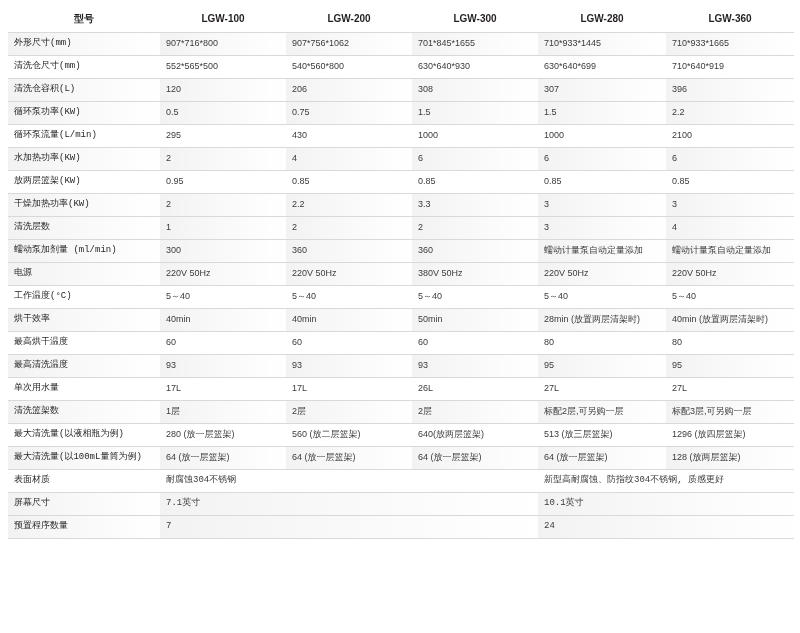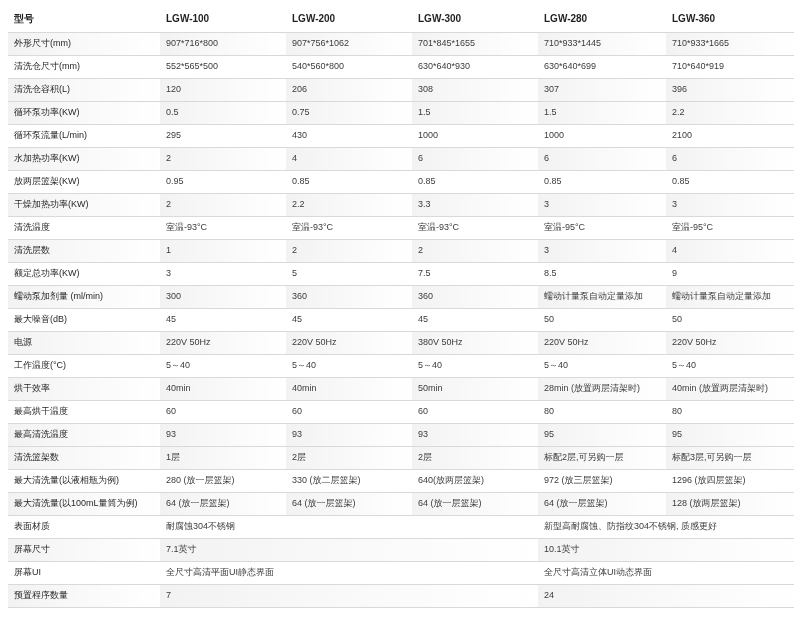--- a/index.html
+++ b/index.html
@@ -35,39 +35,42 @@
     overflow: hidden;
     text-overflow: ellipsis;
   }
   #spec-table thead th {
     border-top: none;
     border-bottom: 1px solid #d9d9d9;
     height: 22px;
     font-size: 10px;
     font-weight: bold;
     color: #231f20;
+    text-align: center;
   }
   #spec-table thead th.label-head {
     font-weight: bold;
   }
   #spec-table tbody tr td:first-child {
     color: #231f20;
+    font-family: Liberation Mono, monospace;
   }
   #spec-table tbody td {
     height: 16px;
     color: #3b3b3b;
   }
   .gradient-row td {
     background: linear-gradient(to right, #f2f2f2 0%, #f7f7f7 35%, #ffffff 100%);
   }
   .plain-row td {
     background: #ffffff;
   }
   .merged-center {
     text-align: left;
+    font-family: Liberation Mono, monospace;
   }
 </style>
 </head>
 <body>
 
 <table id="spec-table">
   <colgroup>
     <col class="c-label">
     <col class="c-model">
     <col class="c-model">
@@ -143,60 +146,36 @@
         <td>0.85</td>
       </tr>
       <tr class="gradient-row">
         <td>干燥加热功率(KW)</td>
         <td>2</td>
         <td>2.2</td>
         <td>3.3</td>
         <td>3</td>
         <td>3</td>
       </tr>
-      <tr class="plain-row">
-        <td>清洗温度</td>
-        <td>室温-93°C</td>
-        <td>室温-93°C</td>
-        <td>室温-93°C</td>
-        <td>室温-95°C</td>
-        <td>室温-95°C</td>
-      </tr>
       <tr class="gradient-row">
         <td>清洗层数</td>
         <td>1</td>
         <td>2</td>
         <td>2</td>
         <td>3</td>
         <td>4</td>
-      </tr>
-      <tr class="plain-row">
-        <td>额定总功率(KW)</td>
-        <td>3</td>
-        <td>5</td>
-        <td>7.5</td>
-        <td>8.5</td>
-        <td>9</td>
       </tr>
       <tr class="gradient-row">
         <td>蠕动泵加剂量 (ml/min)</td>
         <td>300</td>
         <td>360</td>
         <td>360</td>
         <td>蠕动计量泵自动定量添加</td>
         <td>蠕动计量泵自动定量添加</td>
       </tr>
-      <tr class="plain-row">
-        <td>最大噪音(dB)</td>
-        <td>45</td>
-        <td>45</td>
-        <td>45</td>
-        <td>50</td>
-        <td>50</td>
-      </tr>
       <tr class="gradient-row">
         <td>电源</td>
         <td>220V 50Hz</td>
         <td>220V 50Hz</td>
         <td>380V 50Hz</td>
         <td>220V 50Hz</td>
         <td>220V 50Hz</td>
       </tr>
       <tr class="plain-row">
         <td>工作温度(°C)</td>
@@ -223,58 +202,61 @@
         <td>80</td>
       </tr>
       <tr class="gradient-row">
         <td>最高清洗温度</td>
         <td>93</td>
         <td>93</td>
         <td>93</td>
         <td>95</td>
         <td>95</td>
       </tr>
+      <tr class="plain-row">
+        <td>单次用水量</td>
+        <td>17L</td>
+        <td>17L</td>
+        <td>26L</td>
+        <td>27L</td>
+        <td>27L</td>
+      </tr>
       <tr class="gradient-row">
         <td>清洗篮架数</td>
         <td>1层</td>
         <td>2层</td>
         <td>2层</td>
         <td>标配2层,可另购一层</td>
         <td>标配3层,可另购一层</td>
       </tr>
       <tr class="plain-row">
         <td>最大清洗量(以液相瓶为例)</td>
         <td>280 (放一层篮架)</td>
-        <td>330 (放二层篮架)</td>
+        <td>560 (放二层篮架)</td>
         <td>640(放两层篮架)</td>
-        <td>972 (放三层篮架)</td>
+        <td>513 (放三层篮架)</td>
         <td>1296 (放四层篮架)</td>
       </tr>
       <tr class="gradient-row">
         <td>最大清洗量(以100mL量筒为例)</td>
         <td>64 (放一层篮架)</td>
         <td>64 (放一层篮架)</td>
         <td>64 (放一层篮架)</td>
         <td>64 (放一层篮架)</td>
         <td>128 (放两层篮架)</td>
       </tr>
       <tr class="plain-row">
         <td>表面材质</td>
         <td class="merged-center" colspan="3">耐腐蚀304不锈钢</td>
         <td class="merged-center" colspan="2">新型高耐腐蚀、防指纹304不锈钢, 质感更好</td>
       </tr>
       <tr class="gradient-row">
         <td>屏幕尺寸</td>
         <td class="merged-center" colspan="3">7.1英寸</td>
         <td class="merged-center" colspan="2">10.1英寸</td>
-      </tr>
-      <tr class="plain-row">
-        <td>屏幕UI</td>
-        <td class="merged-center" colspan="3">全尺寸高清平面UI静态界面</td>
-        <td class="merged-center" colspan="2">全尺寸高清立体UI动态界面</td>
       </tr>
       <tr class="gradient-row">
         <td>预置程序数量</td>
         <td class="merged-center" colspan="3">7</td>
         <td class="merged-center" colspan="2">24</td>
       </tr>
     </tbody>
 </table>
 
 </body></html>

